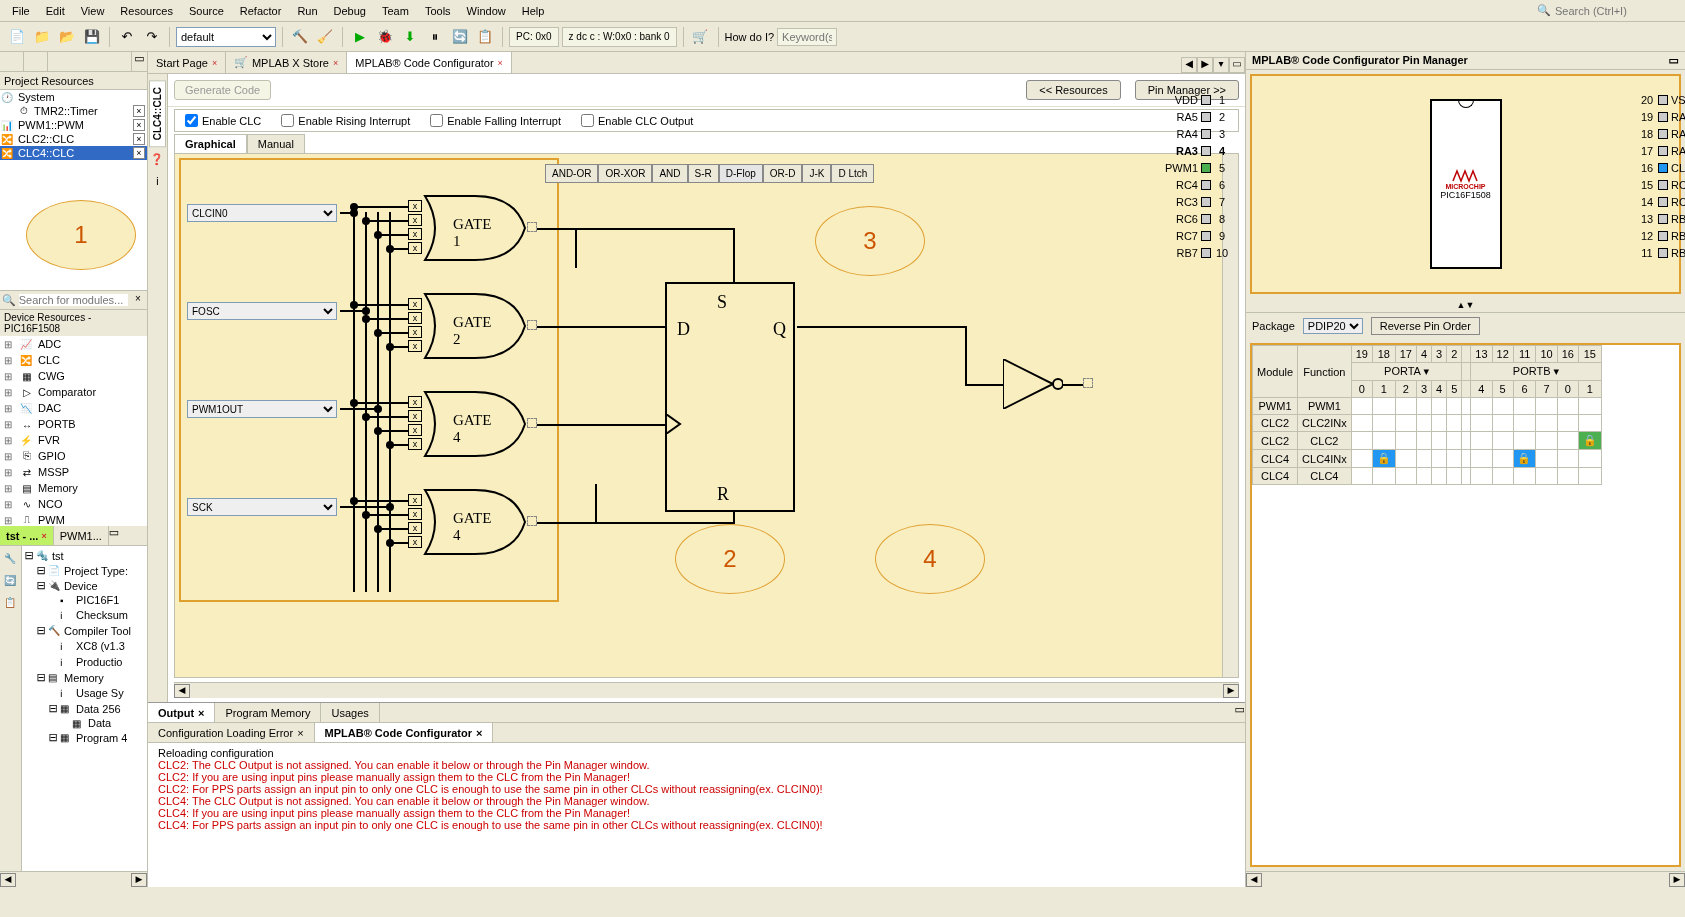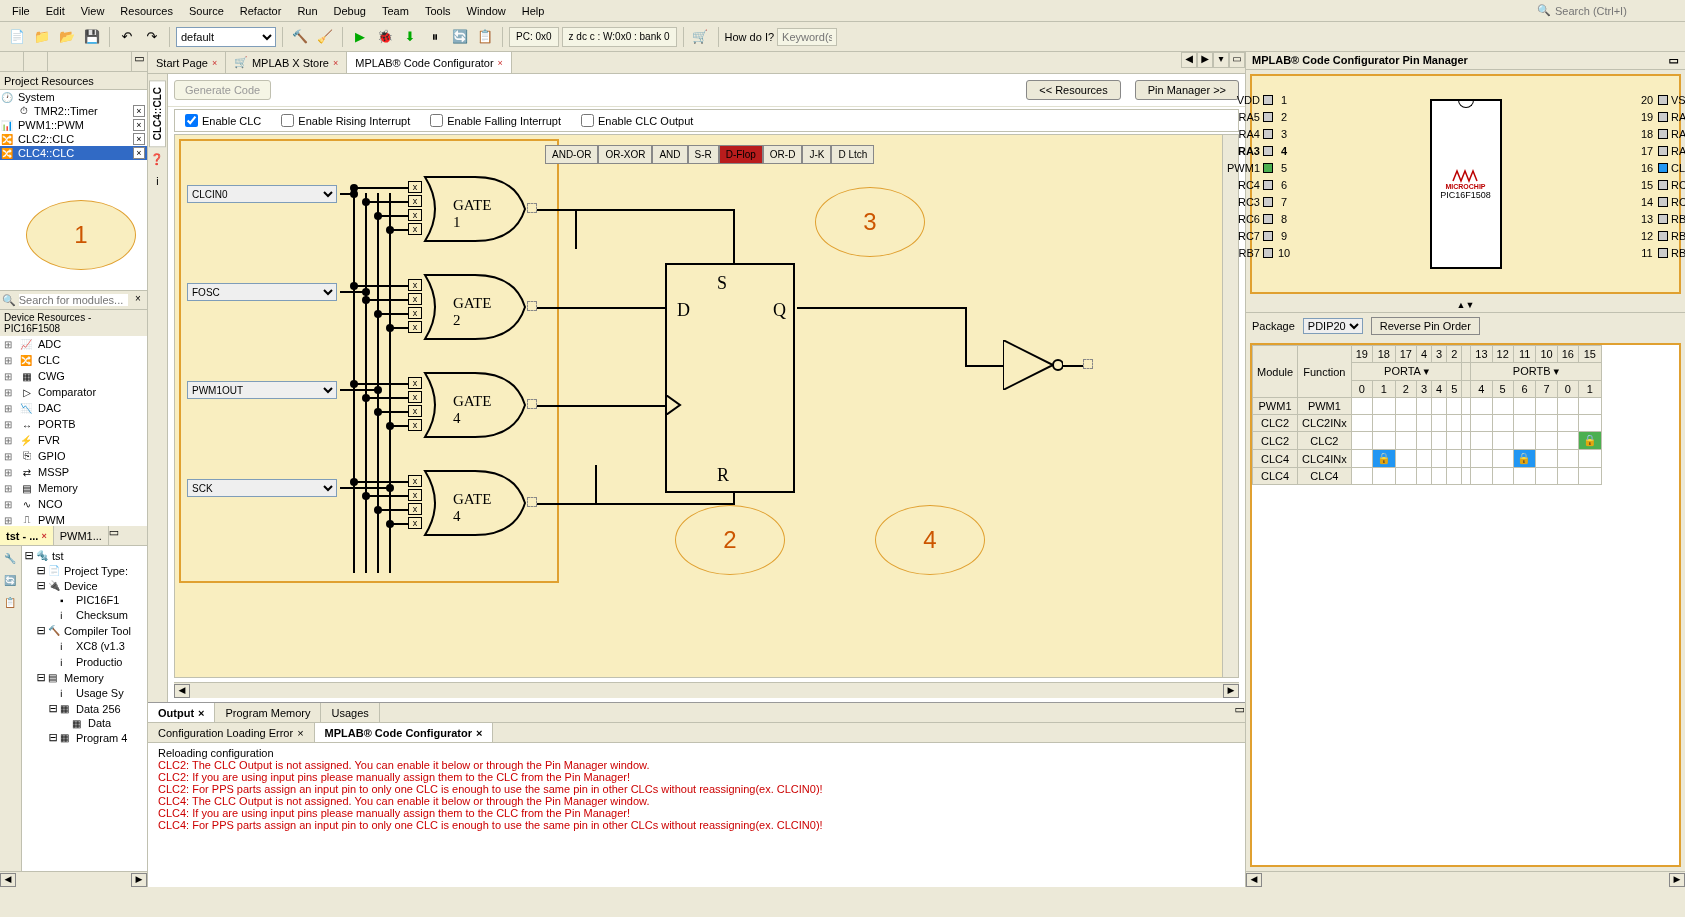--- a/index.html
+++ b/index.html
@@ -41,30 +41,30 @@
 .searchbox input { flex: 1; border: none; color: #888; min-width: 0; }
 .searchbox .sbtn { width: 14px; height: 14px; font-size: 10px; text-align: center; cursor: pointer; }
 
 .dev-res-title { padding: 2px 4px; font-size: 10px; background: #ece9d8; }
 .dev-item { display: flex; align-items: center; gap: 4px; padding: 1px 4px; cursor: default; }
 .dev-item .plus { width: 12px; font-size: 10px; color: #666; }
 .dev-item .ic { width: 14px; height: 14px; display: flex; align-items: center; justify-content: center; font-size: 10px; }
 
 .bottom-tabs { display: flex; height: 20px; background: #ece9d8; border-bottom: 1px solid #c0c0b0; }
 .bottom-tabs .btab { padding: 2px 6px; border-right: 1px solid #c0c0b0; display: flex; align-items: center; gap: 3px; cursor: default; }
-.bottom-tabs .btab.active { background: #fef9c3; font-weight: bold; }
+.bottom-tabs .btab.active { background: #bef264; font-weight: bold; }
 .bottom-tabs .x { font-size: 9px; color: #c33; }
 
 .tree { background: #fff; overflow: auto; font-size: 10px; padding: 2px; }
 .tree .tn { display: flex; align-items: center; gap: 2px; padding: 1px 0; white-space: nowrap; }
 .tree .tn .tog { width: 10px; text-align: center; cursor: pointer; }
 .tree .tn .ic { width: 14px; font-size: 10px; }
 
 
-.editor-tabrow { display: flex; align-items: flex-start; height: 22px; background: #ece9d8; border-bottom: 1px solid #c0c0b0; }
+.editor-tabrow { display: flex; align-items: flex-end; height: 22px; background: #ece9d8; border-bottom: 1px solid #c0c0b0; }
 .etab { display: flex; align-items: center; gap: 4px; padding: 2px 8px; border-right: 1px solid #c0c0b0; cursor: default; background: #ece9d8; height: 100%; }
 .etab.active { background: #fff; }
 .etab .x { font-size: 9px; color: #c33; cursor: pointer; }
 .etab-ctrls { margin-left: auto; display: flex; gap: 0; }
 .etab-ctrls .c { width: 16px; height: 16px; border: 1px solid #c0c0b0; text-align: center; font-size: 10px; cursor: pointer; background: #ece9d8; }
 
 .editor-body { flex: 1; display: flex; min-height: 0; position: relative; }
 .editor-vtabs { width: 20px; background: #ece9d8; border-right: 1px solid #c0c0b0; display: flex; flex-direction: column; align-items: center; padding-top: 6px; gap: 6px; }
 .editor-vtabs .vtab { writing-mode: vertical-rl; transform: rotate(180deg); padding: 6px 2px; font-size: 10px; font-weight: bold; background: #fff; border: 1px solid #c0c0b0; cursor: default; }
 .editor-vtabs .vic { width: 14px; height: 14px; font-size: 11px; text-align: center; cursor: pointer; }
@@ -80,21 +80,21 @@
 .subtab { padding: 3px 10px; border: 1px solid #c0c0b0; border-bottom: none; background: #ece9d8; cursor: default; }
 .subtab.active { background: #fff; font-weight: bold; }
 
 .canvas-wrap { flex: 1; margin: 0 6px 4px 6px; border: 1px solid #c0c0b0; overflow: auto; display: flex; }
 .canvas { flex: 1; background: #f9eec0; position: relative; padding: 10px; }
 .sel-drop { position: absolute; left: 12px; width: 150px; }
 .sel-drop select { width: 100%; height: 18px; border: 1px solid #7f9db9; font-size: 10px; }
 
 .gate-tabs { position: absolute; left: 370px; top: 10px; display: flex; z-index: 5; }
 .gate-tabs .gt { padding: 3px 6px; border: 1px solid #888; background: #ece9d8; font-size: 10px; cursor: default; }
-.gate-tabs .gt.active { background: #b91c1c; }
+.gate-tabs .gt.active { background: #e5e5e5; }
 
 .circuit { position: absolute; left: 170px; top: 30px; }
 .vline { position: absolute; width: 2px; background: #000; }
 .hline { position: absolute; height: 2px; background: #000; }
 .node { position: absolute; width: 8px; height: 8px; background: #000; border-radius: 50%; margin-left: -4px; margin-top: -3px; }
 .xbox { position: absolute; width: 14px; height: 12px; border: 1px solid #000; font-size: 9px; text-align: center; line-height: 10px; background: #f9eec0; }
 .sqbox { position: absolute; width: 10px; height: 10px; border: 1px dashed #888; }
 .gate-label { position: absolute; left: 50px; top: 22px; font-size: 15px; font-family: serif; }
 .flipflop { position: absolute; left: 490px; top: 100px; width: 130px; height: 230px; border: 2px solid #000; background: #f9eec0; }
 .ff-lbl { position: absolute; font-size: 18px; font-family: serif; }
@@ -115,21 +115,21 @@
 .pin-title .spacer { flex: 1; }
 .pin-top { height: 220px; background: #f9eec0; border: 2px solid #e0a030; margin: 4px; position: relative; display: flex; align-items: center; justify-content: center; }
 .chip { width: 72px; height: 170px; border: 2px solid #000; background: #fff; position: relative; display: flex; flex-direction: column; align-items: center; justify-content: center; }
 .chip .notch { position: absolute; top: -1px; width: 16px; height: 8px; border: 1px solid #000; border-top: none; border-radius: 0 0 8px 8px; }
 .pin-row { position: absolute; display: flex; align-items: center; gap: 3px; font-size: 10px; }
 .pin-num { width: 16px; text-align: center; }
 .pin-pad { width: 10px; height: 10px; border: 1px solid #000; background: #ccc; }
 .pin-pad.grn { background: #4caf50; }
 .pin-pad.blu { background: #2196f3; }
 .pin-name { width: 36px; white-space: nowrap; }
-.pin-row.left { justify-content: flex-end; text-align: right; }
+.pin-row.left { text-align: right; }
 .chip-label { font-size: 9px; text-align: center; }
 .chip-logo { font-size: 7px; color: #b00; font-weight: bold; }
 
 .pin-mid { padding: 4px 6px; display: flex; gap: 8px; align-items: center; border-top: 1px solid #c0c0b0; }
 .pin-mid select { border: 1px solid #7f9db9; }
 .pin-mid button { padding: 2px 8px; border: 1px solid #888; background: #ece9d8; cursor: pointer; }
 
 .pin-grid-wrap { flex: 1; margin: 4px; border: 2px solid #e0a030; background: #fff; overflow: auto; position: relative; }
 .pin-grid { border-collapse: collapse; font-size: 10px; }
 .pin-grid th, .pin-grid td { border: 1px solid #c0c0b0; padding: 2px 4px; text-align: center; background: #ece9d8; }
@@ -444,20 +444,24 @@
               <span>Enable Rising Interrupt</span>
             </label>
           <label>
               <input type="checkbox" style="">
               <span>Enable Falling Interrupt</span>
             </label>
           <label>
               <input type="checkbox" style="">
               <span>Enable CLC Output</span>
             </label>
+        </div>
+        <div class="subtabs">
+          <div class="subtab active">Graphical</div>
+          <div class="subtab">Manual</div>
         </div>
         <div class="canvas-wrap">
           <div class="canvas">
 
             <div class="annotation-box" style="left:4px;top:4px;width:380px;height:444px"></div>
 
             <div class="gate-tabs">
               <div class="gt">AND-OR</div>
               <div class="gt">OR-XOR</div>
               <div class="gt">AND</div>

